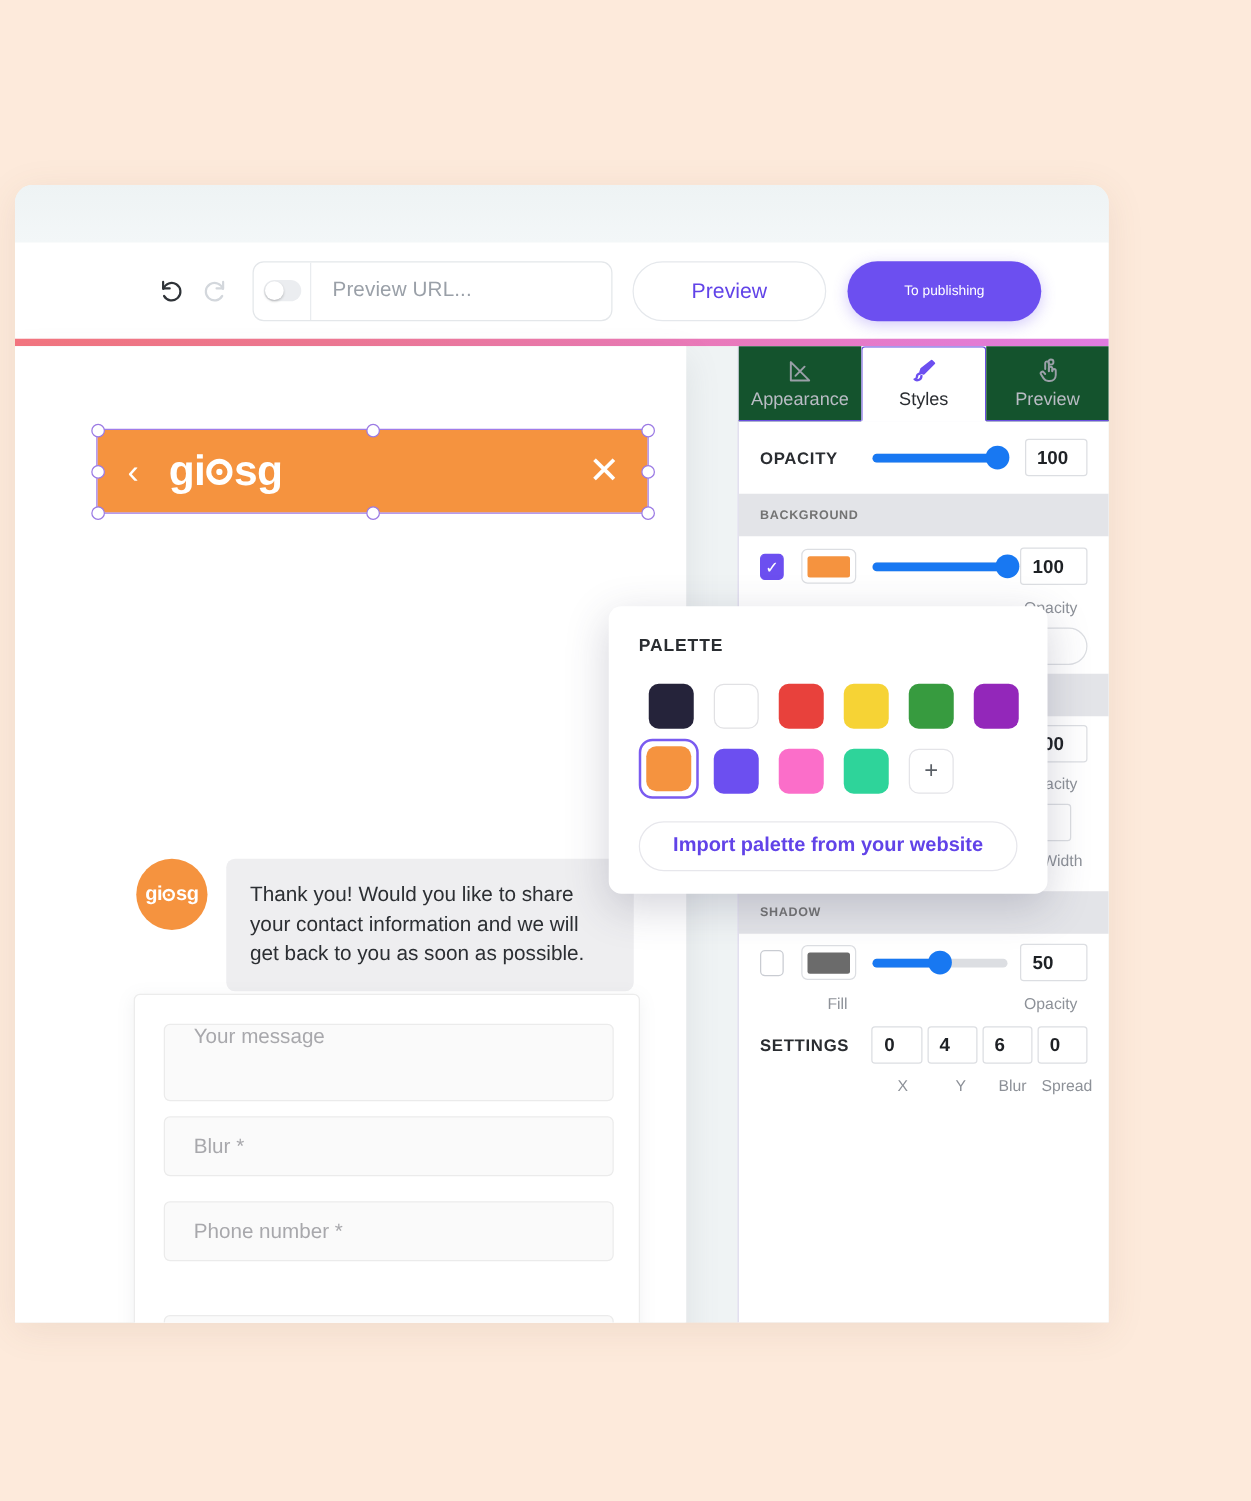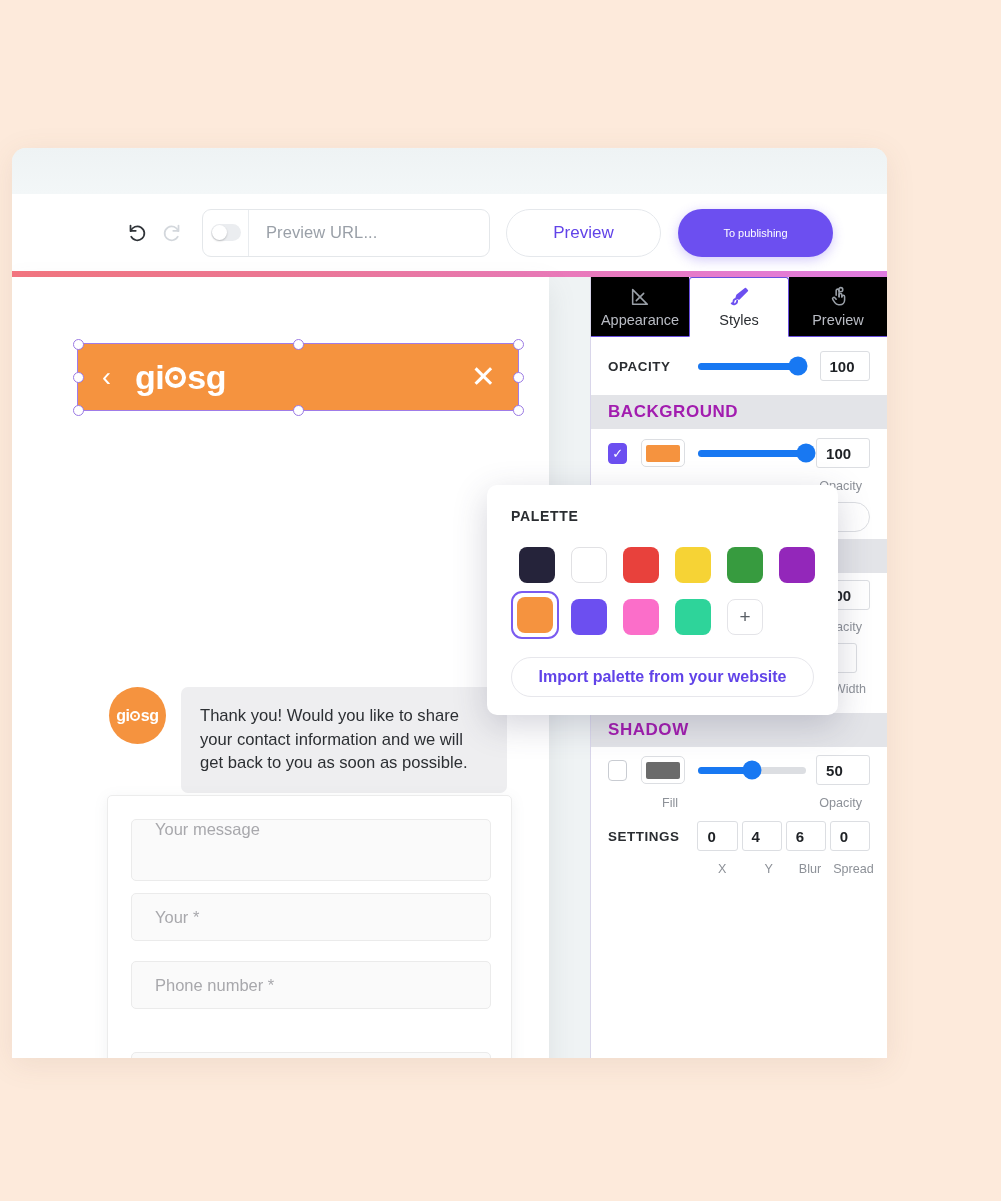--- a/index.html
+++ b/index.html
@@ -169,33 +169,33 @@
 
   
   .panel {
     position: absolute; left: 578px; top: 129px; width: 297px; bottom: 0;
     background: #fff; border-left: 1px solid #d9d6ea;
   }
   .tabs { display: flex; height: 60px; background: #f7f7f9; }
   .tab {
     flex: 1; display: flex; flex-direction: column; align-items: center; justify-content: flex-end;
     padding-bottom: 8px; gap: 4px; cursor: pointer;
-    color: #b9bcc4; font-size: 14.5px; background: #000000;
+    color: #b9bcc4; font-size: 14.5px; background: #14532d;
     border-bottom: 1.6px solid #6a4fe0;
   }
   .tab.active {
     background: #fff; color: #2a2d31;
     border: 1.6px solid #6a4fe0; border-bottom: 1.6px solid #fff;
     border-radius: 3px 3px 0 0;
   }
   .tab svg { display: block; }
 
   .sec-head {
     background: #e3e4e8; height: 34px; display: flex; align-items: center;
-    padding-left: 17px; font-size: 17px; font-weight: 700; letter-spacing: .55px; color: #a21caf;
+    padding-left: 17px; font-size: 10px; font-weight: 700; letter-spacing: .55px; color: #737373;
   }
   .row { display: flex; align-items: center; padding: 0 17px; }
   .row-label { font-size: 13.4px; font-weight: 700; letter-spacing: .55px; color: #2a2d31; }
 
   .slider { height: 7px; border-radius: 4px; background: #dcdee2; position: relative; }
   .slider .fillbar { position: absolute; left: 0; top: 0; height: 100%; border-radius: 4px; background: #1878f2; }
   .slider .knob {
     position: absolute; top: 50%; transform: translate(-50%,-50%);
     width: 19px; height: 19px; border-radius: 50%; background: #1878f2;
   }
@@ -290,21 +290,21 @@
           <div class="avatar">
             <span>gi</span>
               <span class="dotring"></span>
               <span>sg</span>
           </div>
           <div class="bubble">Thank you! Would you like to share your contact information and we will get back to you as soon as possible.</div>
         </div>
 
         <div class="form-card">
           <div class="fld msg">Your message</div>
-          <div class="fld f2">Your *</div>
+          <div class="fld f2">Blur *</div>
           <div class="fld f3">Phone number *</div>
           <div class="fld f4">Email address</div>
 
         </div>
       </div>
     </div>
 
     <div class="widget-header">
       <div class="wh-back">‹</div>
       <div class="wh-logo">

